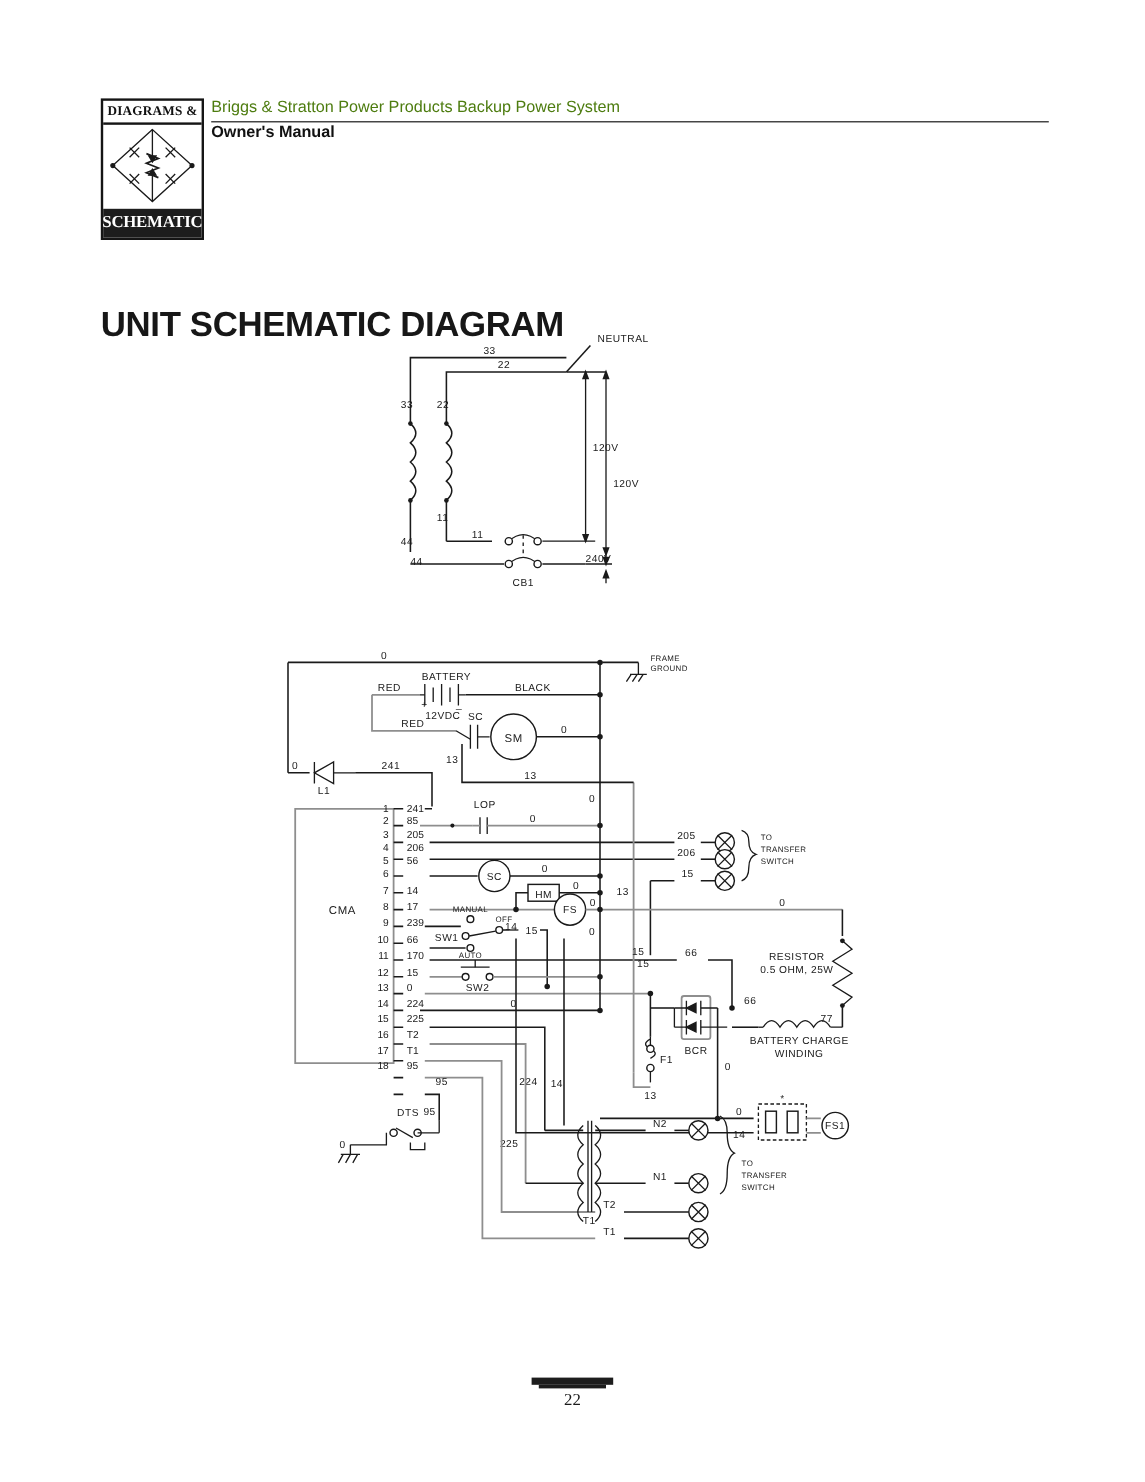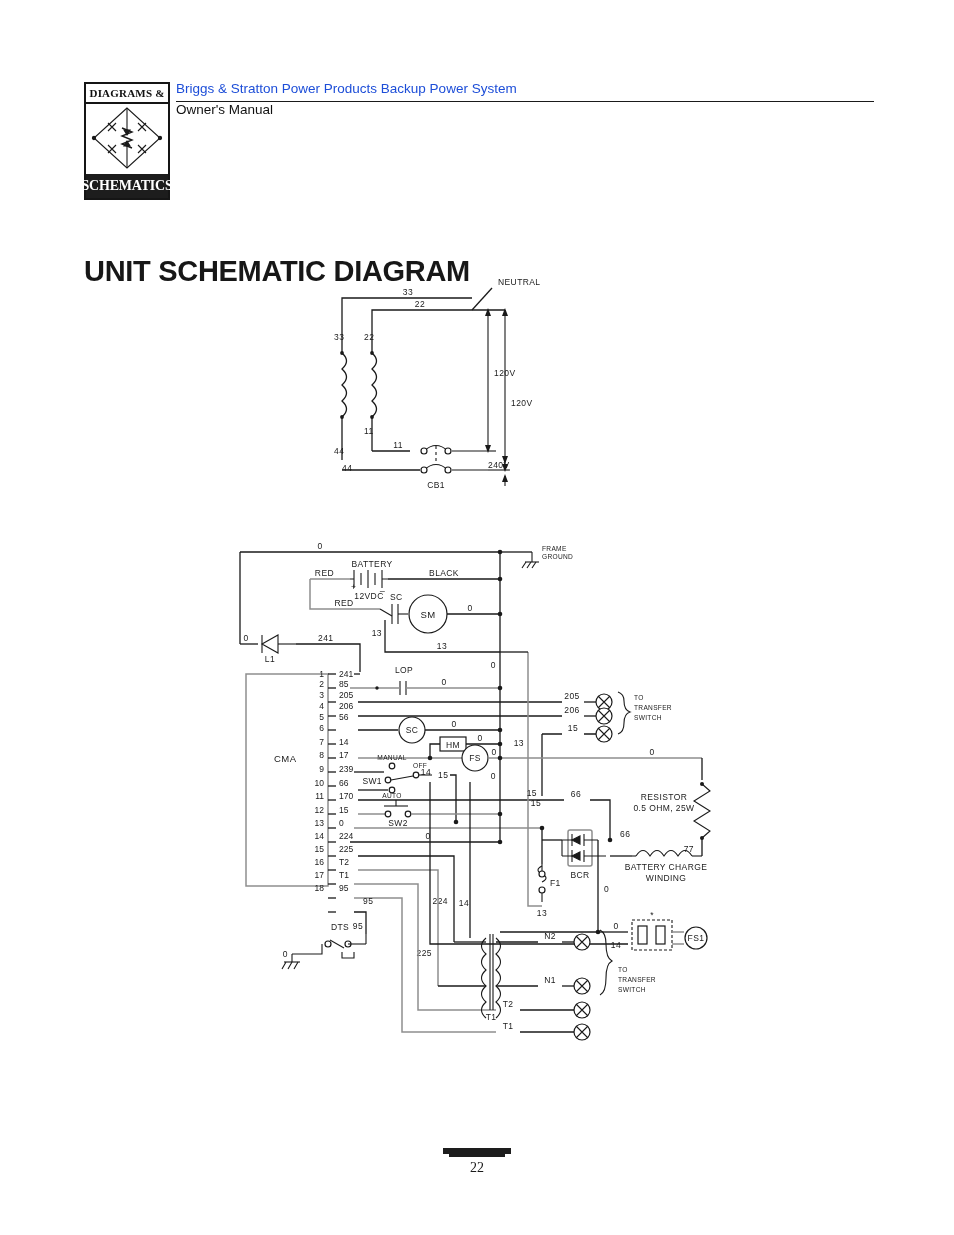--- a/index.html
+++ b/index.html
@@ -23,26 +23,26 @@
   .logo-mid{height:72px;position:relative;}
   .logo-bot{
     position:absolute;left:0;right:0;bottom:0;height:24px;background:#1d1d1d;
     display:flex;align-items:center;justify-content:center;
     font-family:"Liberation Serif", serif;font-weight:700;color:#fff;
     font-size:14px;letter-spacing:-.2px;white-space:nowrap;
   }
 
   .hdr-title{
     position:absolute;left:176px;top:81px;width:700px;
-    font-size:13.5px;font-weight:400;color:#1d4ed8;white-space:nowrap;
+    font-size:13.5px;font-weight:400;color:#4d7c0f;white-space:nowrap;
   }
   .hdr-rule{position:absolute;left:176px;top:101px;width:698px;height:1.4px;background:#1a1a1a;}
   .hdr-sub{
     position:absolute;left:176px;top:102px;
-    font-size:13.5px;font-weight:400;color:#111;white-space:nowrap;
+    font-size:13.5px;font-weight:700;color:#111;white-space:nowrap;
   }
 
   .page-title{
     position:absolute;left:84px;top:218px;
     font-size:29px;font-weight:700;letter-spacing:-.3px;color:#171717;white-space:nowrap;margin-top:37px;
   }
 
   
   .foot-bar{position:absolute;left:443px;top:1148px;width:68px;height:6px;background:#1d1d1d;}
   .foot-bar2{position:absolute;left:449px;top:1154px;width:56px;height:3px;background:#1d1d1d;}
@@ -83,21 +83,21 @@
           <path d="M52 19 L60 27 M60 19 L52 27"></path>
           <path d="M22 41 L30 49 M30 41 L22 49"></path>
           <path d="M52 41 L60 49 M60 41 L52 49"></path>
           <path d="M36 24 L46 28 L36 32 L46 36 L36 40 L46 44" stroke-width="1.4"></path>
           <circle cx="8" cy="34" r="1.6" fill="#1a1a1a"></circle>
           <circle cx="74" cy="34" r="1.6" fill="#1a1a1a"></circle>
         </g>
       </svg>
     </div>
     <div class="logo-bot">
-      <span>SCHEMATICS</span>
+      <span>SCHEMATIC</span>
     </div>
   </div>
 
   <div class="hdr-title">Briggs &amp; Stratton Power Products Backup Power System</div>
   <div class="hdr-rule"></div>
   <div class="hdr-sub">Owner's Manual</div>
 
   <div class="page-title">UNIT SCHEMATIC DIAGRAM</div>
 
   <svg style="position:absolute;left:320px;top:258px;" width="235" height="255" viewBox="0 0 235 255">

